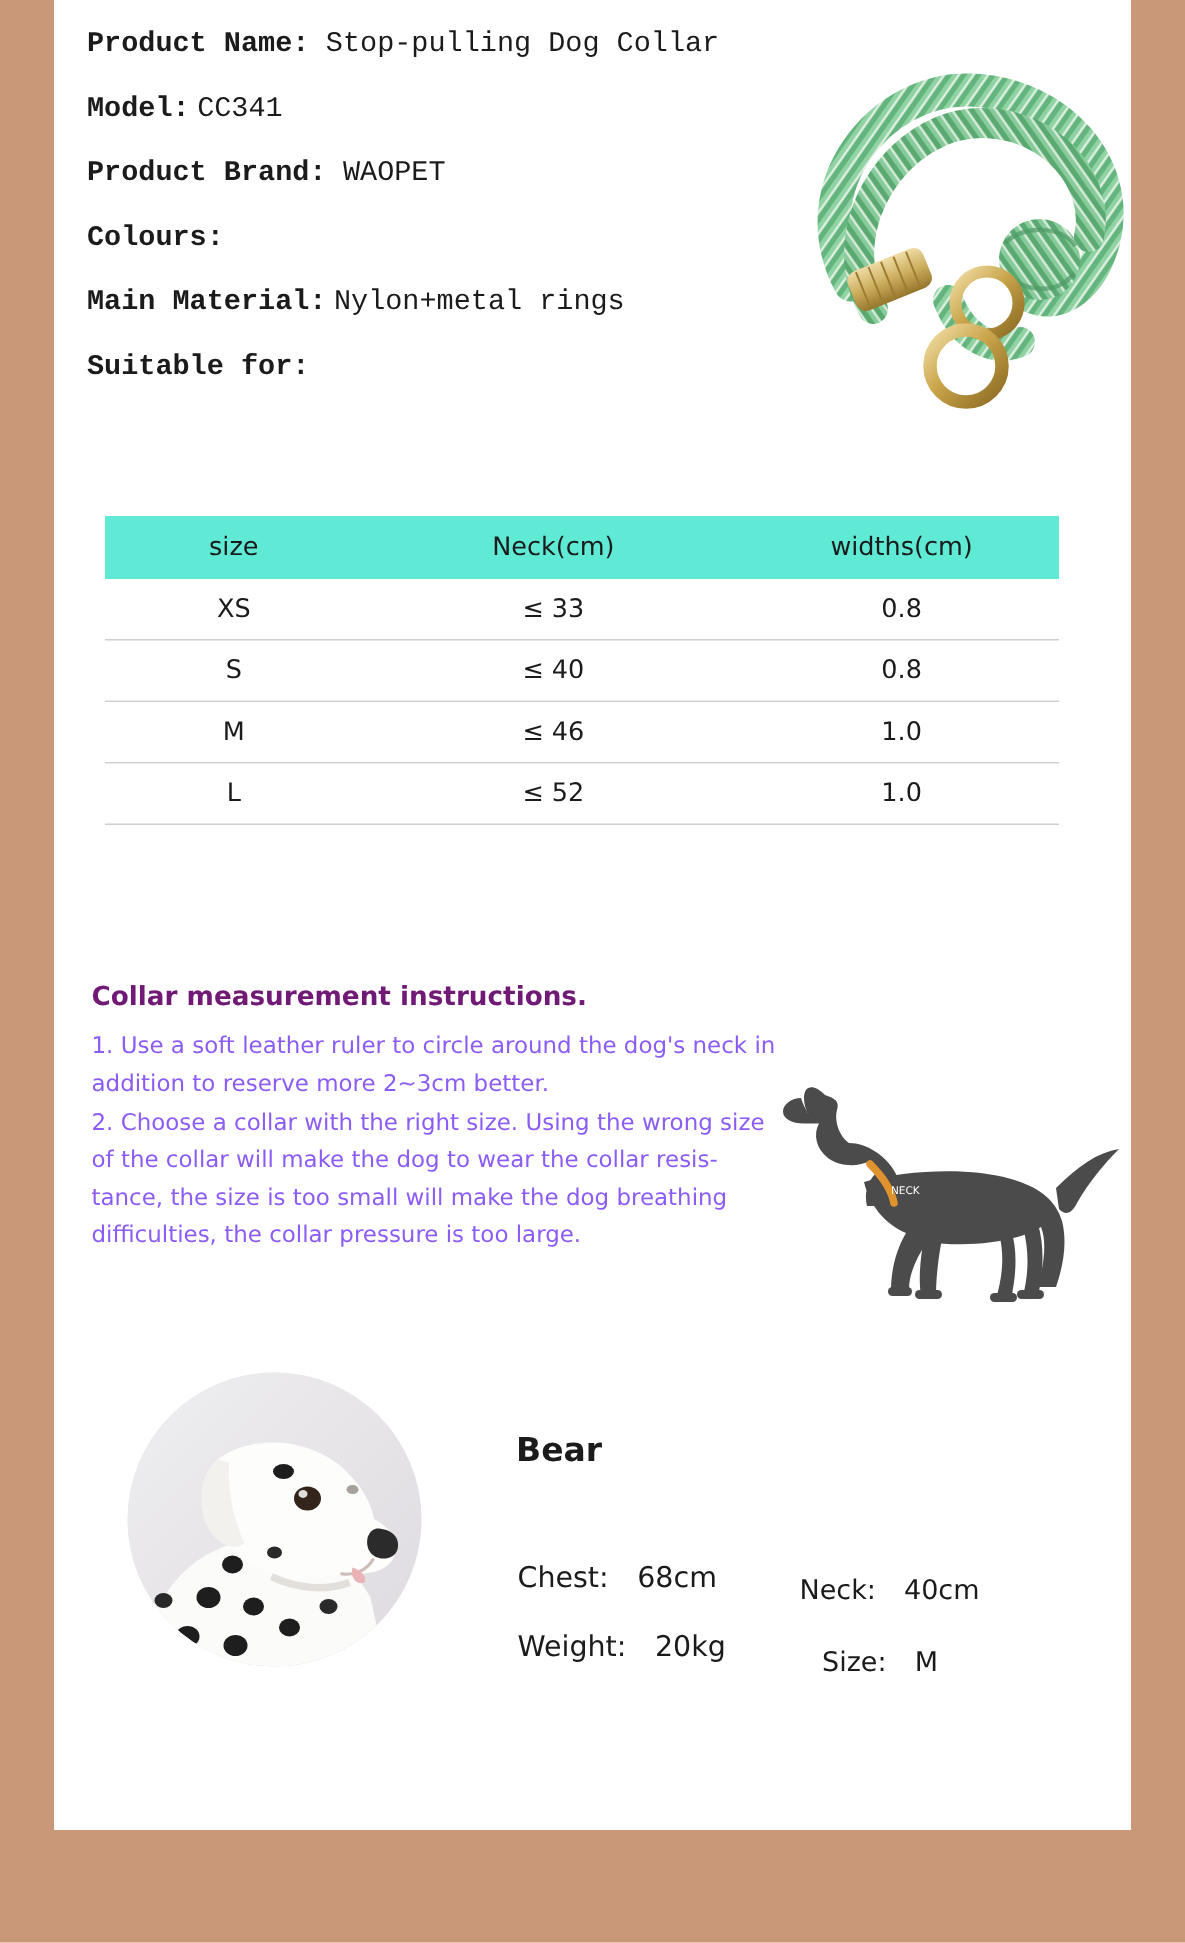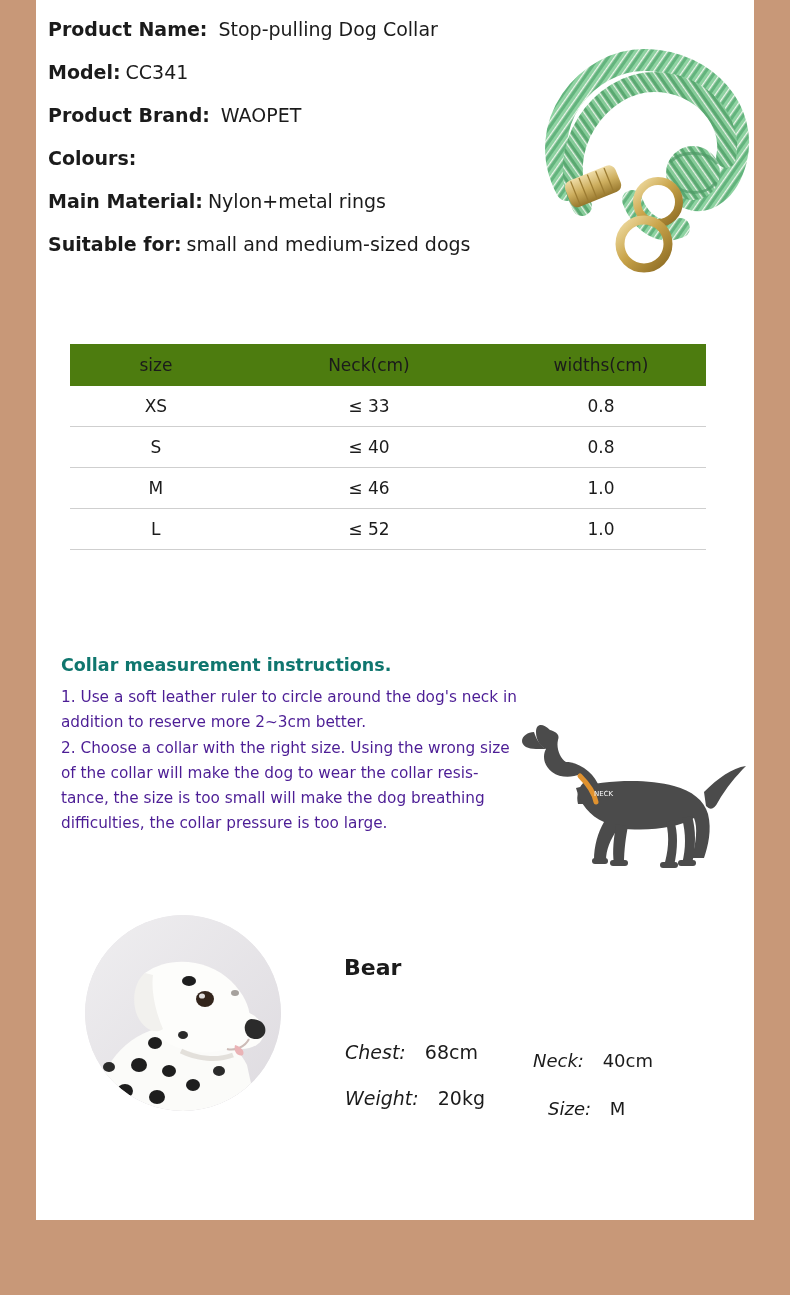--- a/index.html
+++ b/index.html
@@ -17,23 +17,24 @@
     left: 36px;
     top: 0;
     width: 718px;
     height: 1220px;
     background: #ffffff;
   }
 
   
   .spec-list {
     position: absolute;
-    left: 12px;
+    left: 22px;
     top: 18px;
     width: 690px;
+    font-family: Liberation Mono, monospace;
   }
   .spec-row {
     display: flex;
     align-items: baseline;
     margin-bottom: 21px;
     font-size: 19px;
     color: #1b1b1b;
     white-space: nowrap;
   }
   .spec-label { font-weight: bold; }
@@ -54,21 +55,21 @@
   .size-table {
     position: absolute;
     left: 34px;
     top: 344px;
     width: 636px;
     border-collapse: collapse;
     font-size: 17px;
     color: #1b1b1b;
   }
   .size-table thead th {
-    background: #4d7c0f;
+    background: #5eead4;
     font-weight: normal;
     padding: 11px 0;
     font-size: 17px;
   }
   .size-table tbody td {
     text-align: center;
     padding: 10px 0;
     border-bottom: 1px solid #cfcfcf;
   }
   .size-table tbody tr:last-child td { border-bottom: 1px solid #cfcfcf; }
@@ -86,29 +87,29 @@
     color: #2b2b2b;
   }
 
   
   .instr-title {
     position: absolute;
     left: 25px;
     top: 655px;
     font-size: 17.5px;
     font-weight: bold;
-    color: #0f766e;
+    color: #701a75;
   }
   .instr-body {
     position: absolute;
     left: 25px;
     top: 686px;
     width: 500px;
     font-size: 15.3px;
-    color: #4c1d95;
+    color: #8b5cf6;
     line-height: 1.52;
   }
   .instr-body p { margin: 0 0 2px 0; }
 
   
   .dog-silhouette {
     position: absolute;
     left: 470px;
     top: 718px;
     width: 250px;
@@ -133,21 +134,21 @@
     font-size: 22px;
     font-weight: bold;
     color: #1b1b1b;
   }
   .stat {
     position: absolute;
     font-size: 19px;
     color: #1b1b1b;
     white-space: nowrap;
   }
-  .stat .lbl { margin-right: 13px; font-style: italic; }
+  .stat .lbl { margin-right: 13px; }
   .stat-chest  { left: 309px; top: 1041px; }
   .stat-neck   { left: 497px; top: 1050px; font-size: 18px; }
   .stat-weight { left: 309px; top: 1087px; }
   .stat-size   { left: 512px; top: 1098px; font-size: 18px; }
 </style>
 </head>
 <body>
 
 <div class="page">
 
@@ -172,21 +173,20 @@
       <span class="spec-label">Colours:</span>
     </div>
 
     <div class="spec-row">
       <span class="spec-label">Main Material:</span>
       <span class="spec-value gap-narrow">Nylon+metal rings</span>
     </div>
 
     <div class="spec-row">
       <span class="spec-label">Suitable for:</span>
-      <span class="spec-value gap-narrow">small and medium-sized dogs</span>
     </div>
 
   </div>
 
   <svg class="collar-photo" viewBox="0 0 242 250">
     <defs>
       <linearGradient id="ropeG" x1="0" y1="0" x2="0" y2="1">
         <linearGradient></linearGradient>
       </linearGradient>
       <pattern id="weave" width="8" height="8" patternUnits="userSpaceOnUse" patternTransform="rotate(35)">

